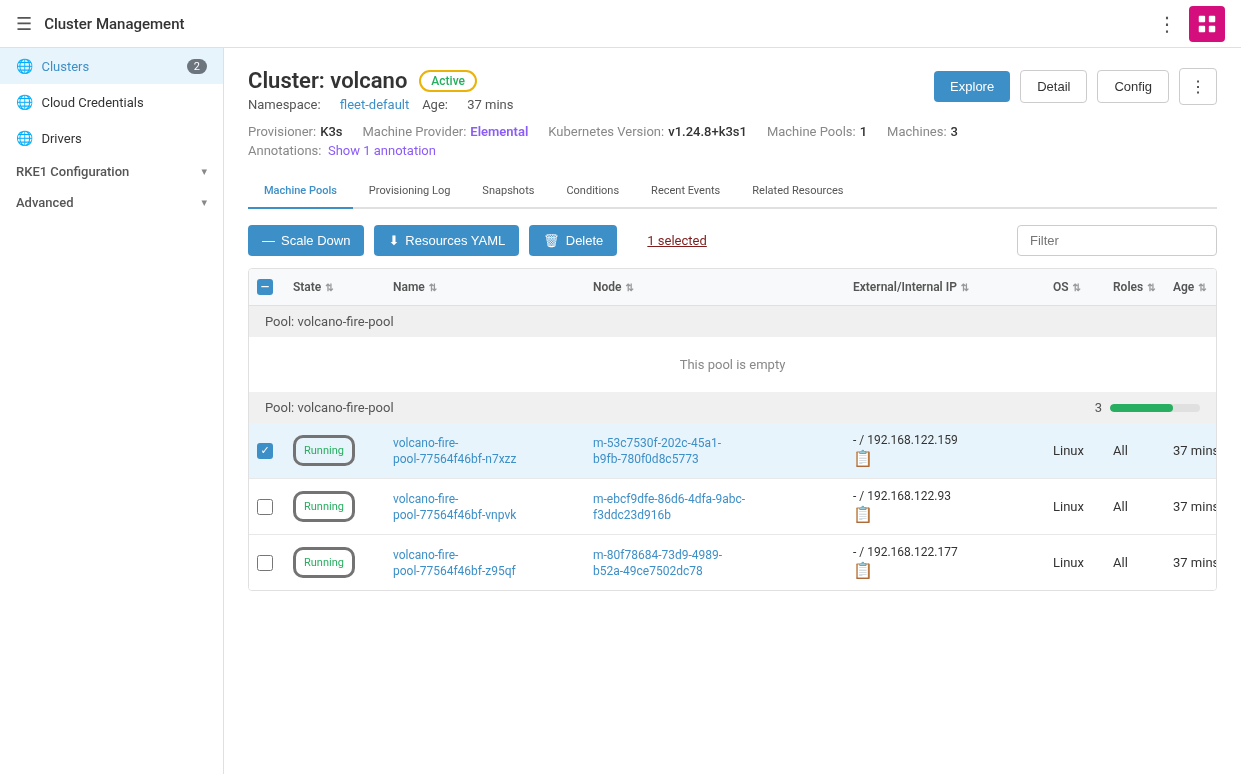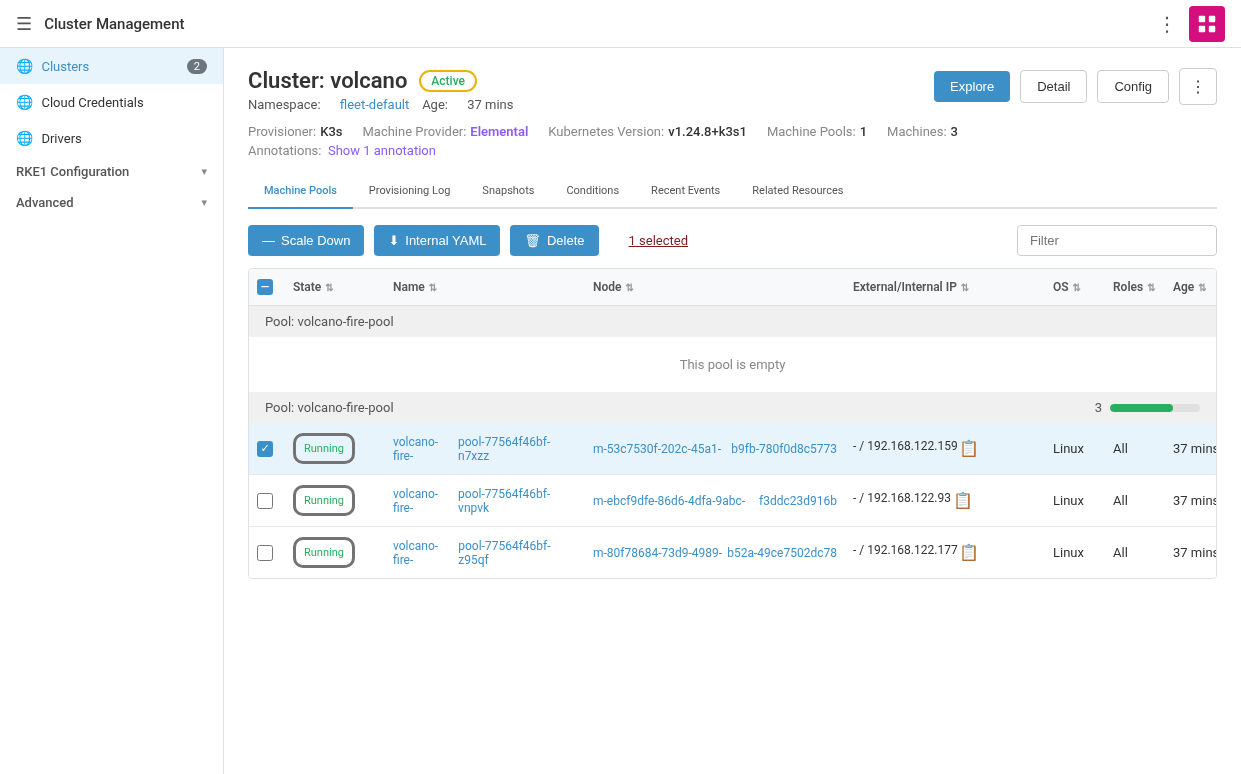--- a/index.html
+++ b/index.html
@@ -73,30 +73,30 @@
 
     .pool-row { background: #f0f0f0; padding: 8px 16px; font-size: 13px; color: #555; display: flex; align-items: center; justify-content: space-between; }
     .pool-count { display: flex; align-items: center; gap: 8px; }
 
     .empty-pool { padding: 20px; text-align: center; color: #888; font-size: 13px; background: #fff; }
 
     .data-row { display: grid; grid-template-columns: 36px 100px 200px 260px 200px 60px 60px 80px 36px; border-bottom: 1px solid #e8e8e8; background: #fff; align-items: center; }
     .data-row.selected { background: #e8f4fb; }
     .data-row:last-child { border-bottom: none; }
     .td { padding: 10px 8px; font-size: 13px; color: #333; display: flex; align-items: center; }
-    .td.link { color: #3d8fc7; cursor: pointer; flex-direction: row; align-items: flex-start; gap: 2px; justify-content: space-between; }
+    .td.link { color: #3d8fc7; cursor: pointer; flex-direction: column; align-items: flex-start; gap: 2px; }
     .td.link a { color: #3d8fc7; text-decoration: none; font-size: 12px; }
 
     .running-badge { border: 3px solid #737373; color: #27ae60; border-radius: 10px; padding: 6px 8px; font-size: 11px; white-space: nowrap; }
 
     .checkbox-input { width: 16px; height: 16px; accent-color: #3d8fc7; cursor: pointer; }
     .checkbox-checked { width: 16px; height: 16px; background: #3d8fc7; border-radius: 3px; display: flex; align-items: center; justify-content: center; color: white; font-size: 11px; cursor: pointer; }
     .checkbox-header { width: 16px; height: 16px; background: #3d8fc7; border-radius: 3px; display: flex; align-items: center; justify-content: center; color: white; font-size: 11px; cursor: pointer; }
 
-    .ip-cell { display: flex; flex-direction: row; gap: 2px; }
+    .ip-cell { display: flex; flex-direction: column; gap: 2px; }
     .ip-cell .ip { font-size: 12px; }
     .ip-icon { font-size: 16px; color: #888; }
   </style>
 </head>
 <body>
 
 <div class="top-nav">
   <span class="hamburger">☰</span>
   <span class="app-title">Cluster Management</span>
   <div class="top-nav-actions">
@@ -198,21 +198,21 @@
       <div class="tab">Related Resources</div>
     </div>
 
     <div class="toolbar">
       <button class="btn-toolbar btn-scale">
         <span>—</span>
         <span>Scale Down</span>
       </button>
       <button class="btn-toolbar btn-download">
         <span>⬇</span>
-        <span>Internal YAML</span>
+        <span>Resources YAML</span>
       </button>
       <button class="btn-toolbar btn-delete">
         <span>🗑</span>
         <span>Delete</span>
       </button>
       <span class="selected-count">1 selected</span>
       <input class="filter-input" type="text" placeholder="Filter" style="">
     </div>
 
     <div class="table-container">

